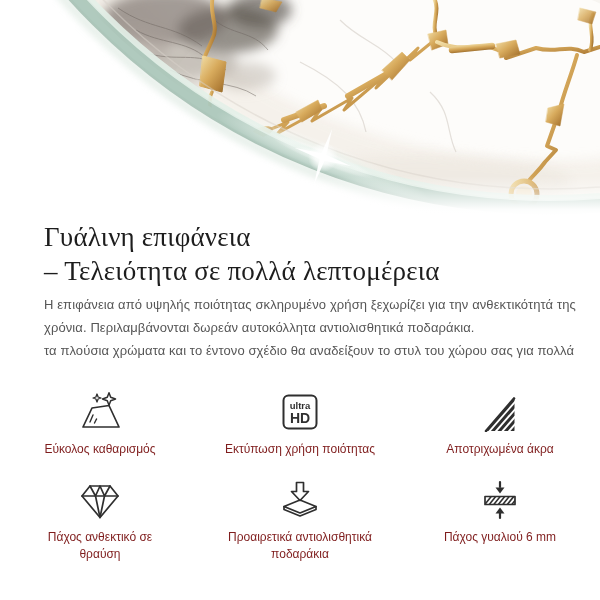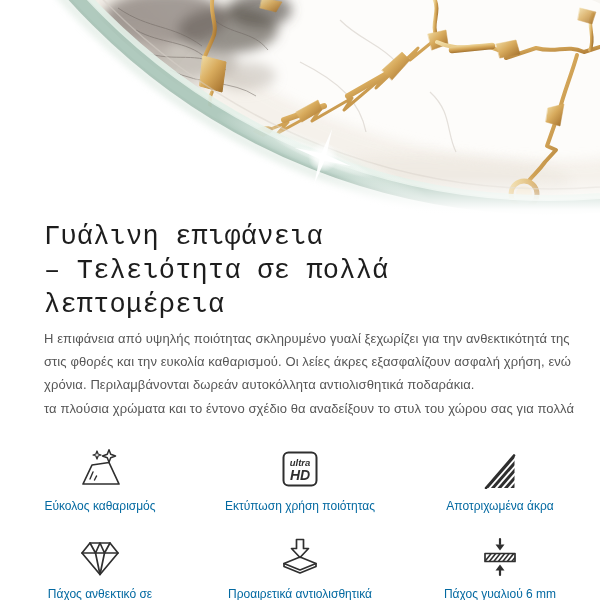--- a/index.html
+++ b/index.html
@@ -5,34 +5,34 @@
   html,body{margin:0;padding:0;}
   body{
     width:600px;height:600px;background:#ffffff;overflow:hidden;
     font-family:"Liberation Sans","DejaVu Sans",sans-serif;
     -webkit-font-smoothing:antialiased;
   }
   .hero{width:600px;height:215px;display:block;}
   .content{padding:0 36px 0 44px;}
   .heading{
     margin-top:5px;
-    font-family:Liberation Mono, monospace;
+    font-family:Liberation Serif, serif;
     font-size:27px;line-height:34px;font-weight:400;color:#1d1d1d;
     letter-spacing:0.2px;
   }
   .paragraph{margin-top:5px;font-size:13px;line-height:23.2px;color:#565656;letter-spacing:0.1px;}
   .paragraph div{white-space:nowrap;}
   .features{
     display:grid;grid-template-columns:repeat(3,1fr);
     row-gap:23px;margin-top:29px;width:600px;
   }
   .feature{display:flex;flex-direction:column;align-items:center;}
-  .icon-box{height:40px;display:flex;align-items:flex-end;justify-content:center;font-style:italic;}
+  .icon-box{height:40px;display:flex;align-items:flex-end;justify-content:center;}
   .feature .label{
-    margin-top:9px;font-size:12px;line-height:16.5px;color:#0369a1;
+    margin-top:9px;font-size:12px;line-height:16.5px;color:#7f1d1d;
     text-align:center;white-space:pre-line;max-width:176px;
   }
   .icon{stroke:#2f2f2f;fill:none;stroke-width:1.7;stroke-linejoin:round;stroke-linecap:round;}
   .icon .fill{fill:#2f2f2f;stroke:none;}
   .icon text{fill:#2f2f2f;stroke:none;font-family:"Liberation Sans",sans-serif;}
 </style>
 </head>
 <body>
 
 <svg class="hero" viewBox="0 0 600 215" aria-hidden="true">
@@ -145,22 +145,21 @@
   <rect x="0" y="176" width="600" height="39" fill="url(#fadeGrad)"></rect>
 </svg>
 
 <div class="content">
   <h1 class="heading" style="margin:5px 0 0 0;">
     <div>Γυάλινη επιφάνεια</div>
     <div>– Τελειότητα σε πολλά λεπτομέρεια</div>
   </h1>
 
   <div class="paragraph">
-    <div>Η επιφάνεια από υψηλής ποιότητας σκληρυμένο γυαλί ξεχωρίζει για την ανθεκτικότητά της</div>
-    <div>στις φθορές και την ευκολία καθαρισμού. Οι λείες άκρες εξασφαλίζουν ασφαλή χρήση, ενώ</div>
+    <div>Η επιφάνεια από υψηλής ποιότητας σκληρυμένο χρήση ξεχωρίζει για την ανθεκτικότητά της</div>
     <div>χρόνια. Περιλαμβάνονται δωρεάν αυτοκόλλητα αντιολισθητικά ποδαράκια.</div>
     <div>τα πλούσια χρώματα και το έντονο σχέδιο θα αναδείξουν το στυλ του χώρου σας για πολλά</div>
   </div>
 </div>
 
 <div class="features">
 
   <div class="feature">
     <div class="icon-box">
       <svg class="icon" width="44" height="40" viewBox="0 0 44 40">

